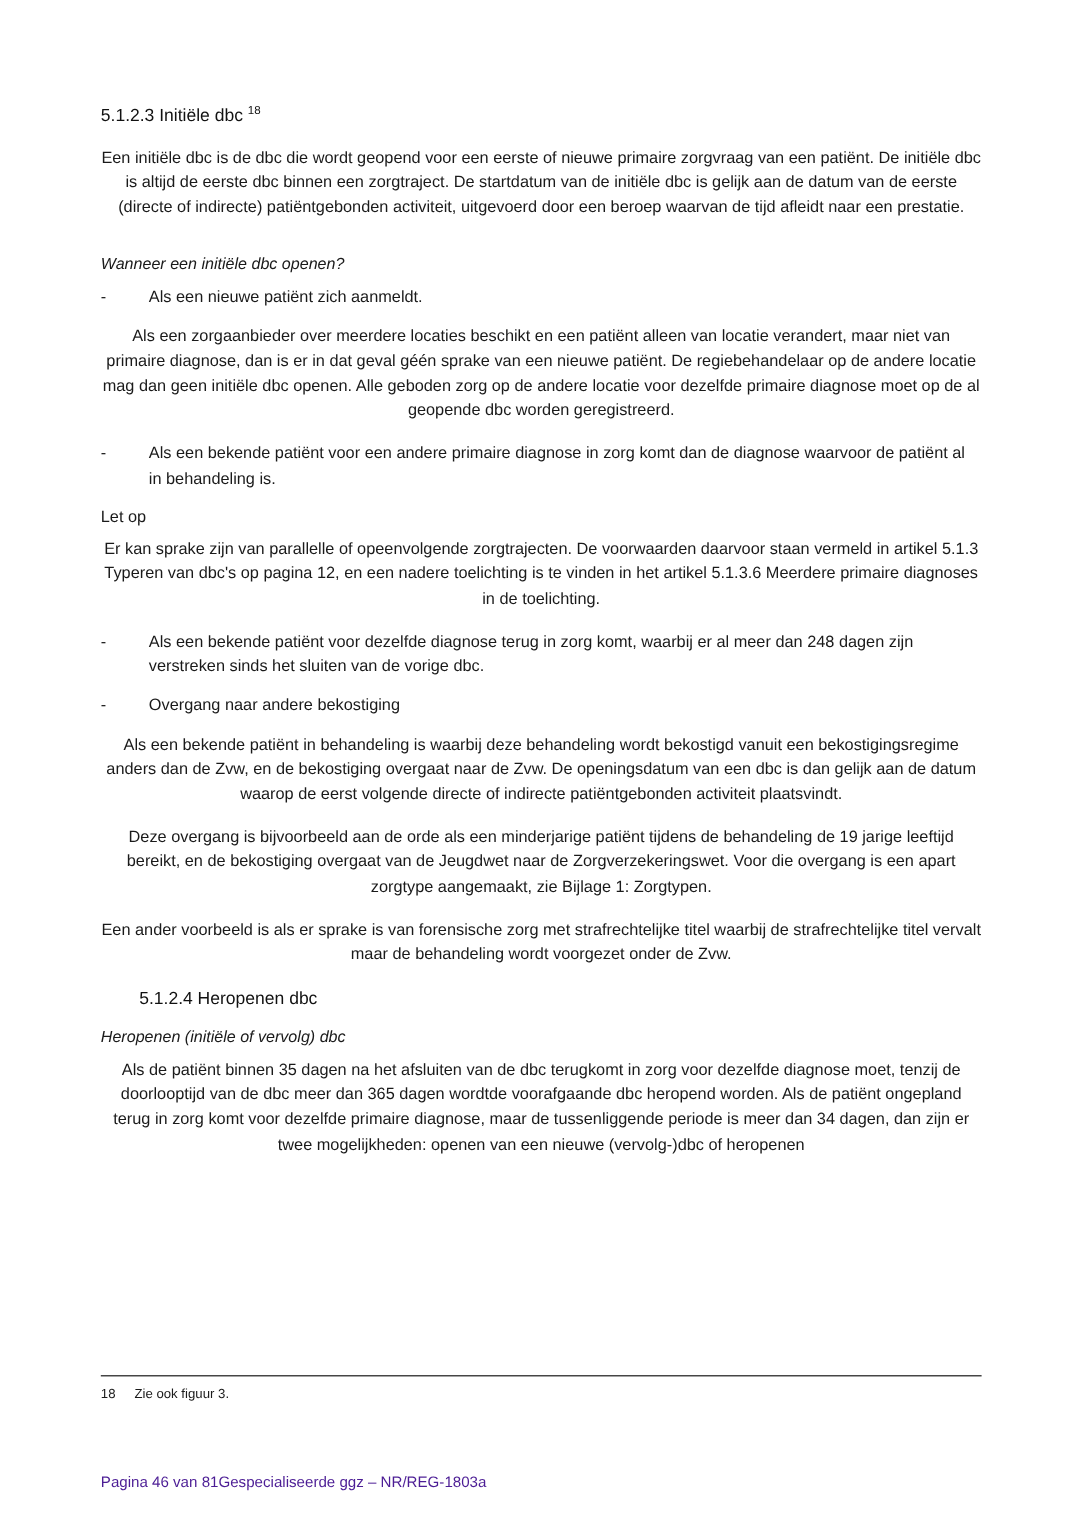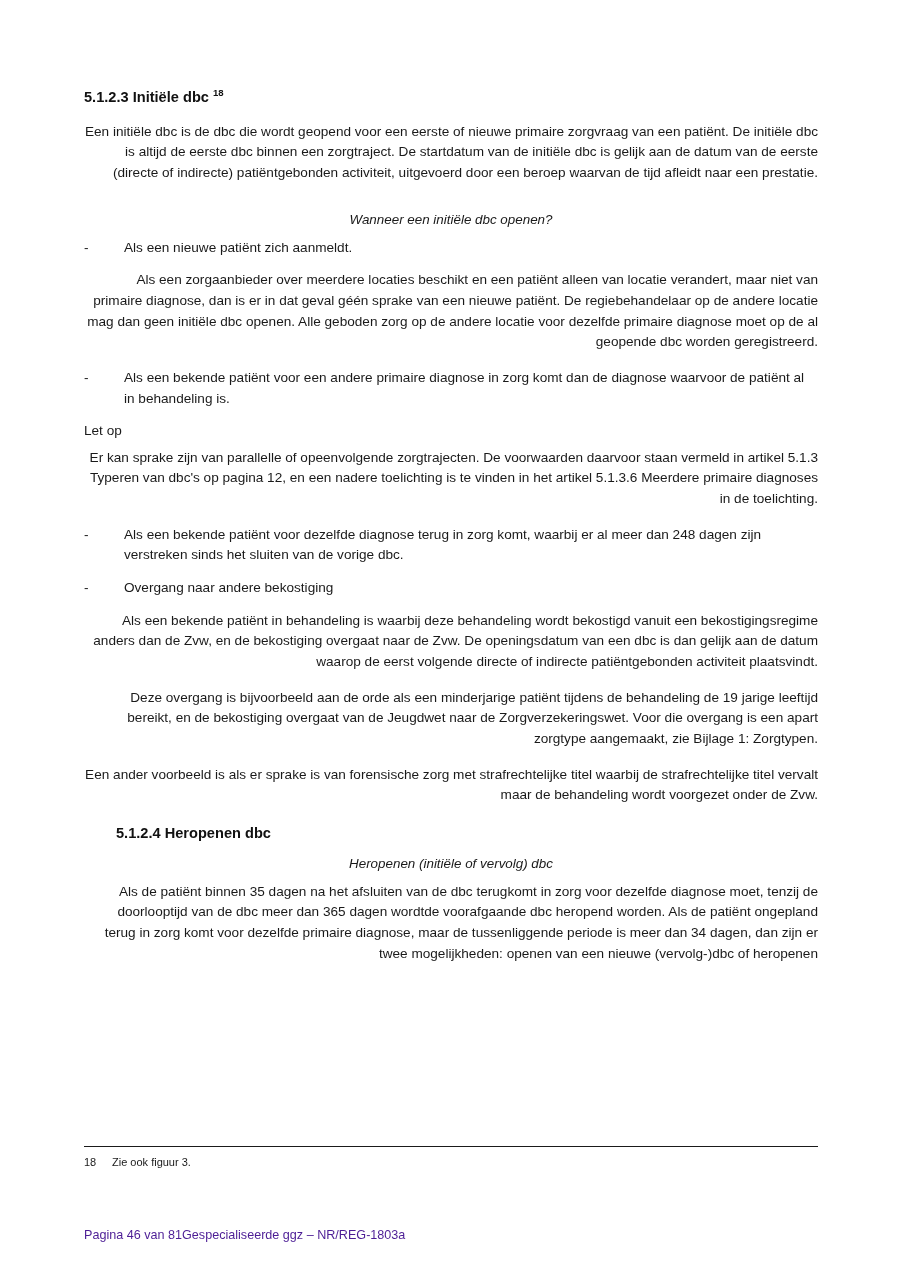--- a/index.html
+++ b/index.html
@@ -21,41 +21,40 @@
     top: 0;
     width: 900px;
     height: 1273px;
     box-sizing: border-box;
     padding: 88px 82px 0 84px;
   }
   .heading {
     font-size: 14.6px;
     line-height: 1.35;
     margin: 0 0 14px 0;
-    font-weight: 700;
+    font-weight: 400;
     color: #111;
   }
   .heading sup {
     font-size: 9.6px;
     vertical-align: super;
     line-height: 0;
   }
   p.body {
     font-size: 13.6px;
     line-height: 1.52;
     margin: 0 0 15px 0;
     color: #1a1a1a;
-    text-align: right;
+    text-align: center;
   }
   .italic {
     font-style: italic;
     font-size: 13.4px;
     line-height: 1.5;
     margin: 0 0 8px 0;
-    text-align: center;
   }
   .gap-lg { margin-top: 26px; }
   .gap-md { margin-top: 18px; }
   .gap-sm { margin-top: 10px; }
   ul.dashlist {
     list-style: none;
     margin: 0 0 12px 0;
     padding: 0;
   }
   ul.dashlist li {

